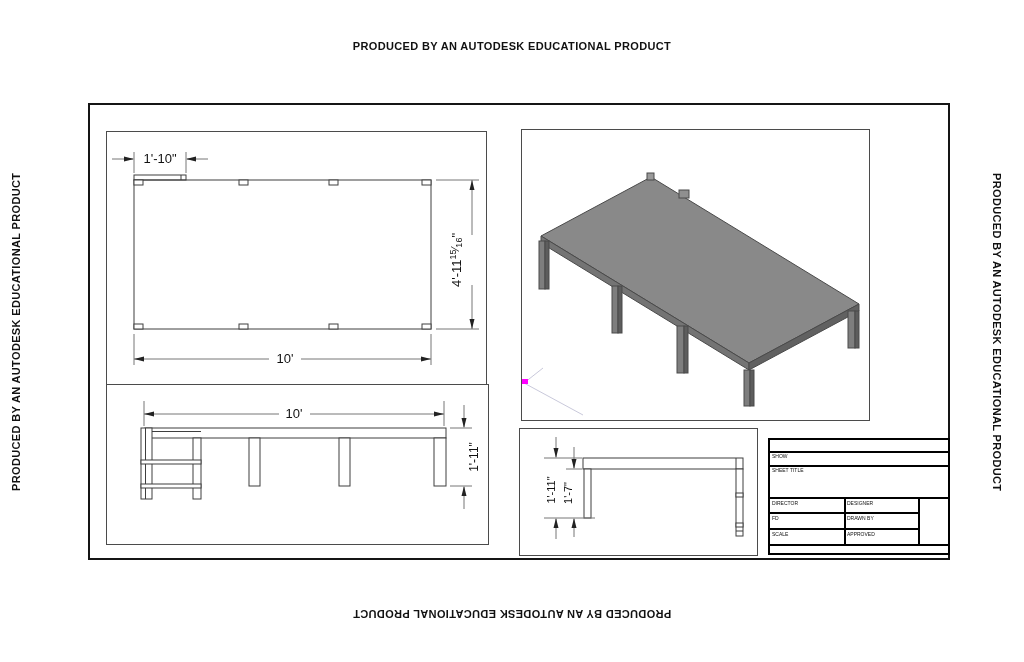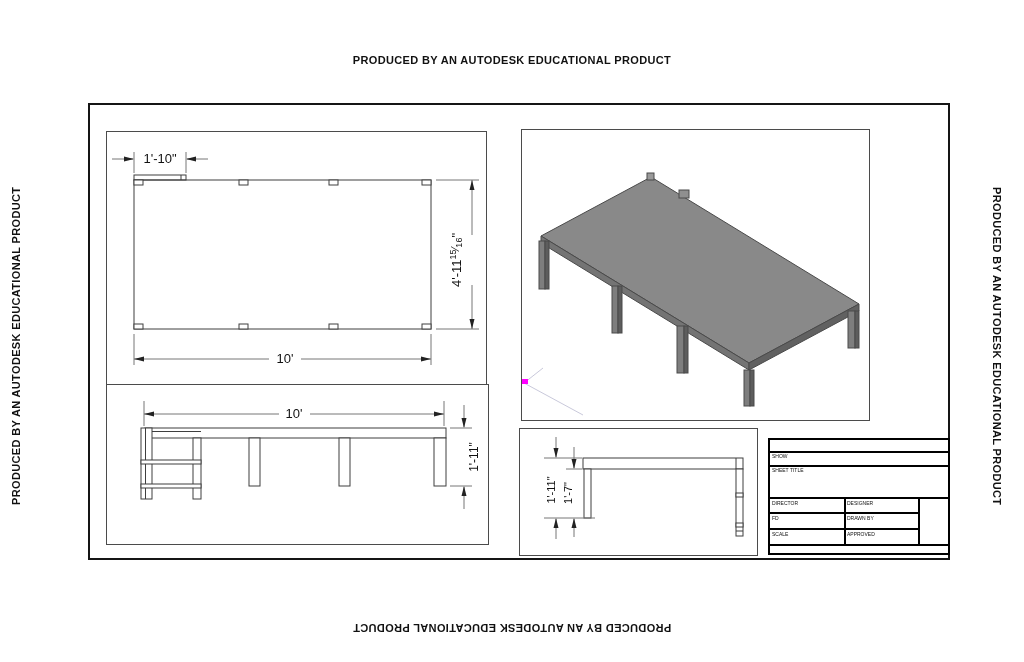--- a/index.html
+++ b/index.html
@@ -1,19 +1,19 @@
 <!DOCTYPE html>
 <html><head>
 <meta charset="utf-8">
 <style>
   html,body{margin:0;padding:0;}
   body{width:1024px;height:662px;position:relative;background:#ffffff;overflow:hidden;
        font-family:"Liberation Sans",sans-serif;}
   .banner{position:absolute;font-weight:bold;font-size:11px;letter-spacing:.35px;color:#111;
-          white-space:nowrap;margin-top:14px;}
+          white-space:nowrap;}
   .banner-h{left:0;right:0;text-align:center;}
   .banner-v{display:flex;align-items:center;justify-content:center;writing-mode:vertical-rl;
             height:298px;top:183px;}
   .sheet-border{position:absolute;left:88px;top:103px;width:862px;height:457px;
                 border:2.5px solid #151515;box-sizing:border-box;}
   .viewport{position:absolute;border:1px solid #4b4b4b;background:#fff;box-sizing:content-box;}
   svg text{font-family:"Liberation Sans",sans-serif;fill:#111;}
   .tb{position:absolute;left:768px;top:438px;width:182px;height:117px;border:2px solid #000;
       box-sizing:border-box;background:#fff;}
   .tb-line{position:absolute;background:#000;}

